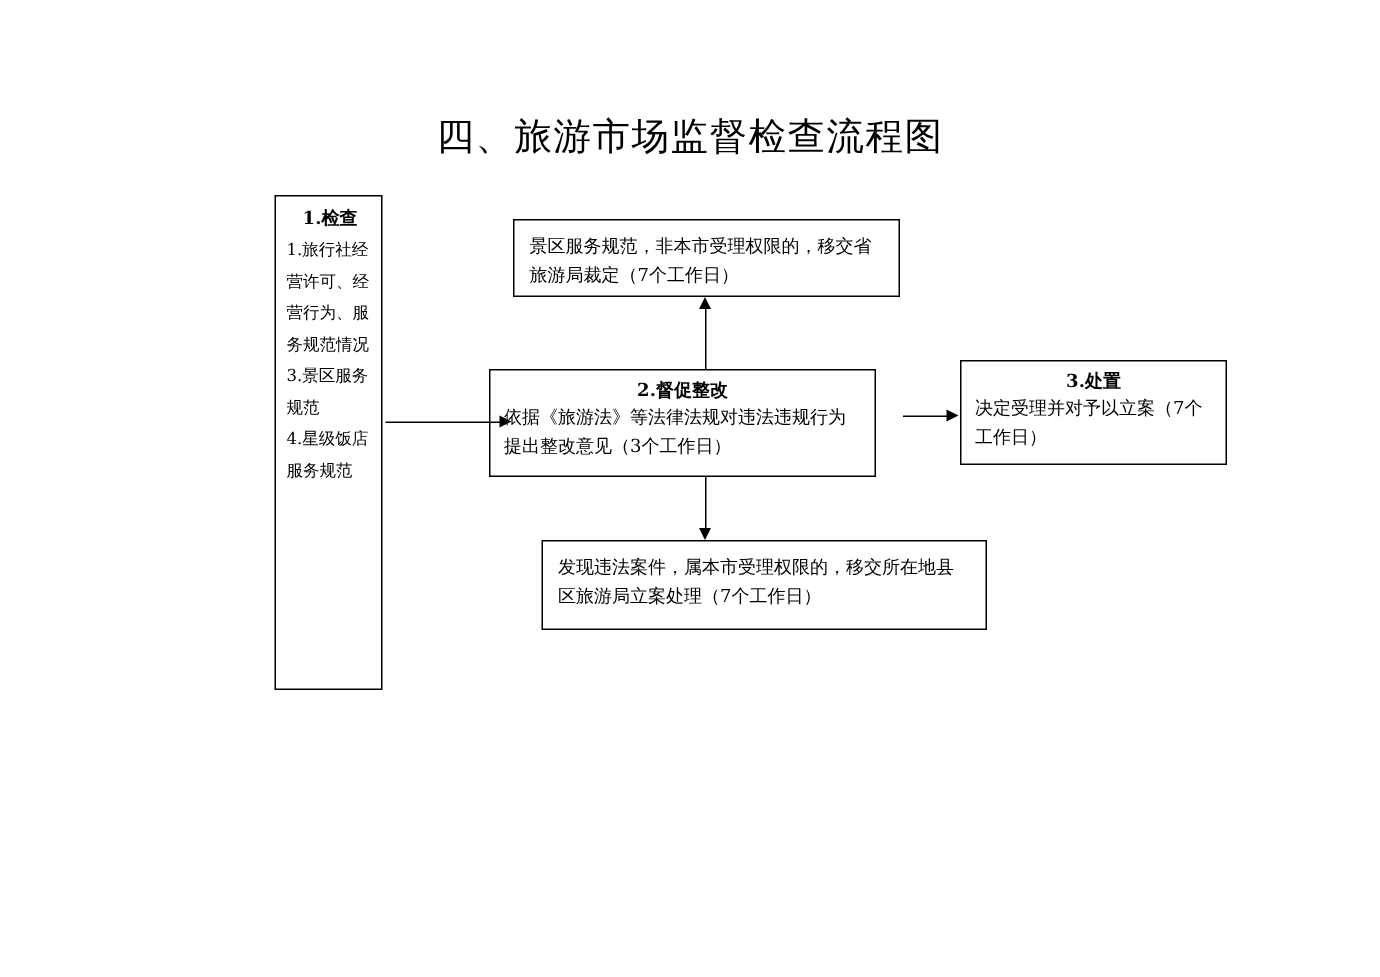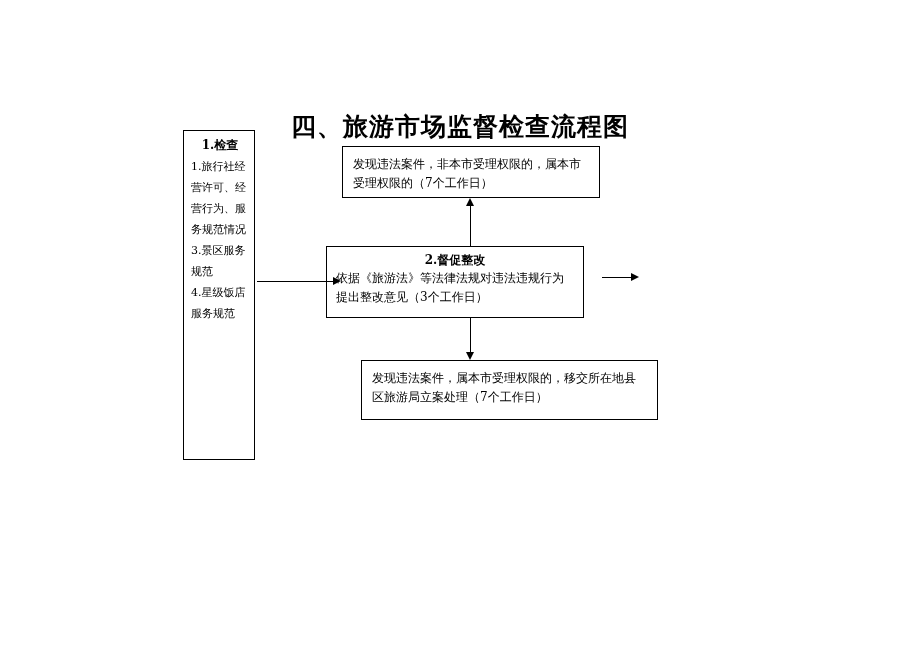--- a/index.html
+++ b/index.html
@@ -20,24 +20,23 @@
   }
 
   
   #chart-title {
     position: absolute;
     left: 0;
     top: 74px;
     width: 920px;
     text-align: center;
     font-size: 25px;
-    font-weight: bold;
+    font-weight: normal;
     letter-spacing: 1px;
     font-family: "DejaVu Serif", "Liberation Serif", serif;
-    margin-top: 36px;
   }
 
   
   .box {
     position: absolute;
     border: 1px solid #000000;
     background: #ffffff;
     box-sizing: border-box;
   }
   .box-head {
@@ -170,32 +169,36 @@
   <div class="box" id="box-inspect">
     <div class="box-head">1.检查</div>
     <div class="vlist">
       <div>1.旅行社经营许可、经营行为、服务规范情况</div>
       <div>3.景区服务规范</div>
       <div>4.星级饭店服务规范</div>
     </div>
   </div>
 
   <div class="box" id="box-transfer-province">
-    <div class="box-body">发现违法案件，非本市受理权限的，属本市受理权限的（7个工作日）</div>
+    <div class="box-body">景区服务规范，非本市受理权限的，移交省旅游局裁定（7个工作日）</div>
   </div>
 
   <div class="box" id="box-rectify">
     <div class="box-head">2.督促整改</div>
     <div class="box-body">依据《旅游法》等法律法规对违法违规行为提出整改意见（3个工作日）</div>
   </div>
 
   <div class="box" id="box-transfer-local">
     <div class="box-body">发现违法案件，属本市受理权限的，移交所在地县区旅游局立案处理（7个工作日）</div>
   </div>
 
+  <div class="box" id="box-disposal">
+    <div class="box-head">3.处置</div>
+    <div class="box-body">决定受理并对予以立案（7个工作日）</div>
+  </div>
 
 
   <div class="conn h-line" style="left:257px; top:281px; width:77px;"></div>
   <div class="arrow-right" style="left:333px; top:277px;"></div>
 
   <div class="conn v-line" style="left:470px; top:206px; height:40px;"></div>
   <div class="arrow-up" style="left:466px; top:198px;"></div>
 
   <div class="conn v-line" style="left:470px; top:318px; height:34px;"></div>
   <div class="arrow-down" style="left:466px; top:352px;"></div>

